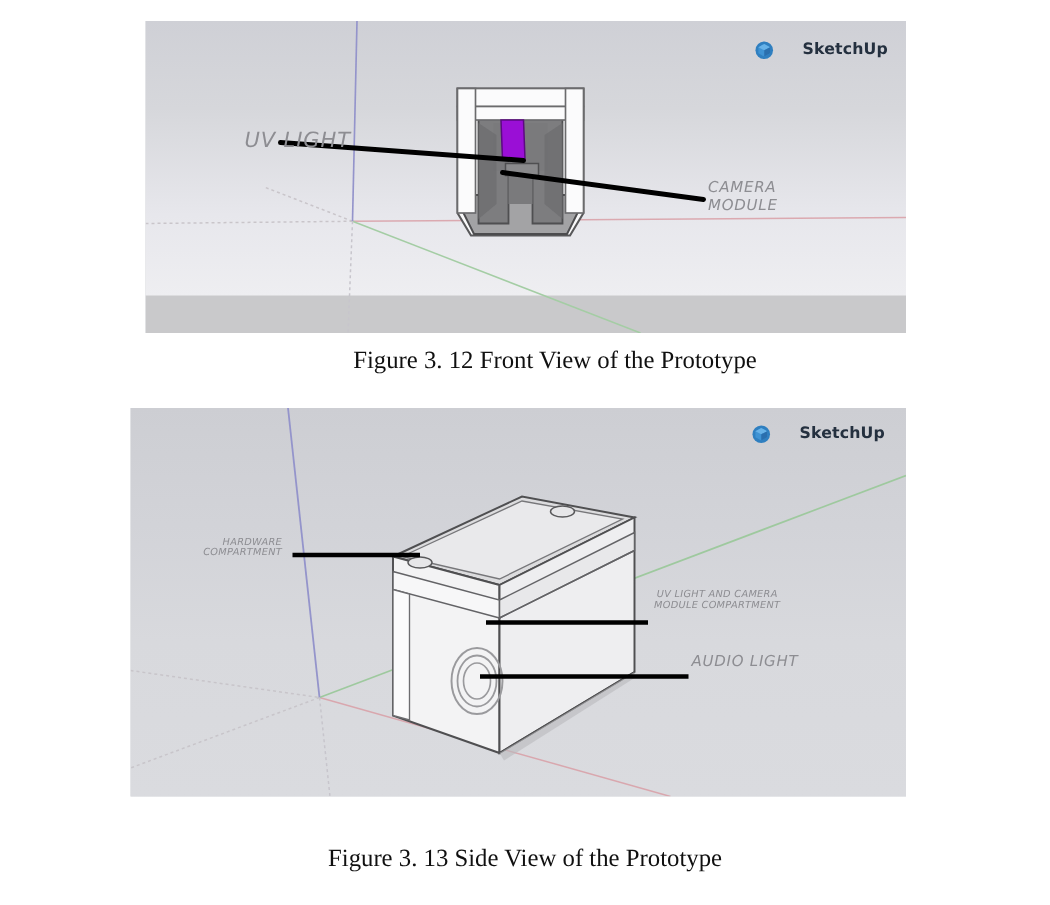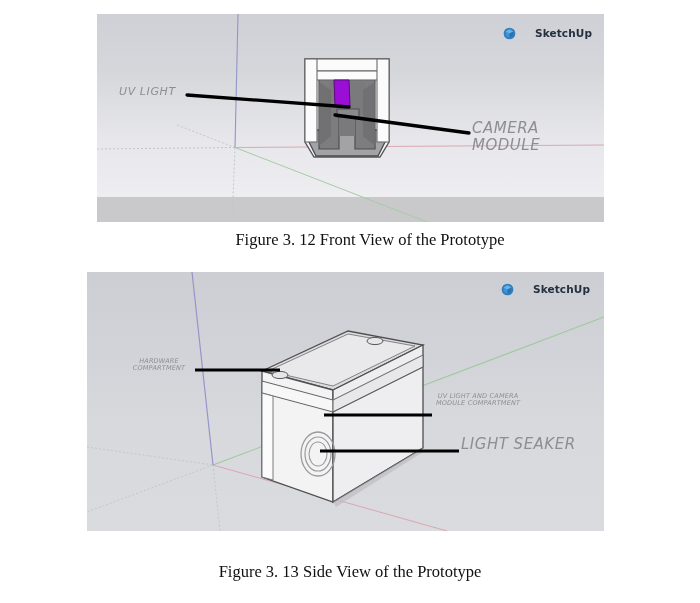--- a/index.html
+++ b/index.html
@@ -92,27 +92,27 @@
   
   .callout {
     position: absolute;
     color: #8d8d92;
     font-family: "DejaVu Sans", sans-serif;
     font-style: italic;
     line-height: 1.15;
     white-space: pre-line;
     letter-spacing: 0.2px;
   }
-  .callout.big { font-size: 11px; letter-spacing: 0.6px; }
+  .callout.big { font-size: 14px; letter-spacing: 0.6px; margin-left: 44px; }
   .callout.small { font-size: 6.5px; letter-spacing: 0.2px; text-align: center; }
-  .callout.mid { font-size: 15px; letter-spacing: 0.5px; }
+  .callout.mid { font-size: 10px; letter-spacing: 0.5px; }
 
   #uv-light-label  { left: 22px; top: 72px; }
   #camera-module-label { left: 375px; top: 106px; text-align: left; }
-  #hardware-compartment-label { left: 33px; top: 86px; width: 78px; }
+  #hardware-compartment-label { left: 23px; top: 86px; text-align: right; width: 78px; }
   #uv-camera-compartment-label { left: 349px; top: 121px; }
   #audio-speaker-label { left: 374px; top: 164px; }
 
   
   .caption {
     position: absolute;
     width: 700px;
     left: 0;
     text-align: center;
     font-family: "Liberation Serif", serif;
@@ -240,21 +240,21 @@
     <svg class="axes" width="517" height="259" viewBox="0 0 517 259">
       <line x1="108" y1="98" x2="193" y2="98" stroke="#000000" stroke-width="3" stroke-linecap="butt"></line>
       <line x1="237" y1="143" x2="345" y2="143" stroke="#000000" stroke-width="3" stroke-linecap="butt"></line>
       <line x1="233" y1="179" x2="372" y2="179" stroke="#000000" stroke-width="3" stroke-linecap="butt"></line>
     </svg>
 
     <div class="callout small" id="hardware-compartment-label">HARDWARE
 COMPARTMENT</div>
     <div class="callout small" id="uv-camera-compartment-label">UV LIGHT AND CAMERA
 MODULE COMPARTMENT</div>
-    <div class="callout mid" id="audio-speaker-label">LIGHT SEAKER</div>
+    <div class="callout mid" id="audio-speaker-label">AUDIO LIGHT</div>
 
     <div class="sketchup-logo" id="figure-2-logo">
       <svg class="mark" viewBox="0 0 20 20">
         <circle cx="10" cy="10" r="9" fill="#2f7fc0"></circle>
         <path d="M10 3.5 L16 6.8 L16 13.2 L10 16.5 L4 13.2 L4 6.8 Z" fill="#3f93d4"></path>
         <path d="M10 3.5 L16 6.8 L10 10.1 L4 6.8 Z" fill="#67b2e8"></path>
         <path d="M10 10.1 L16 6.8 L16 13.2 L10 16.5 Z" fill="#2a6fae"></path>
       </svg>
       <span class="wordmark">SketchUp</span>
     </div>

